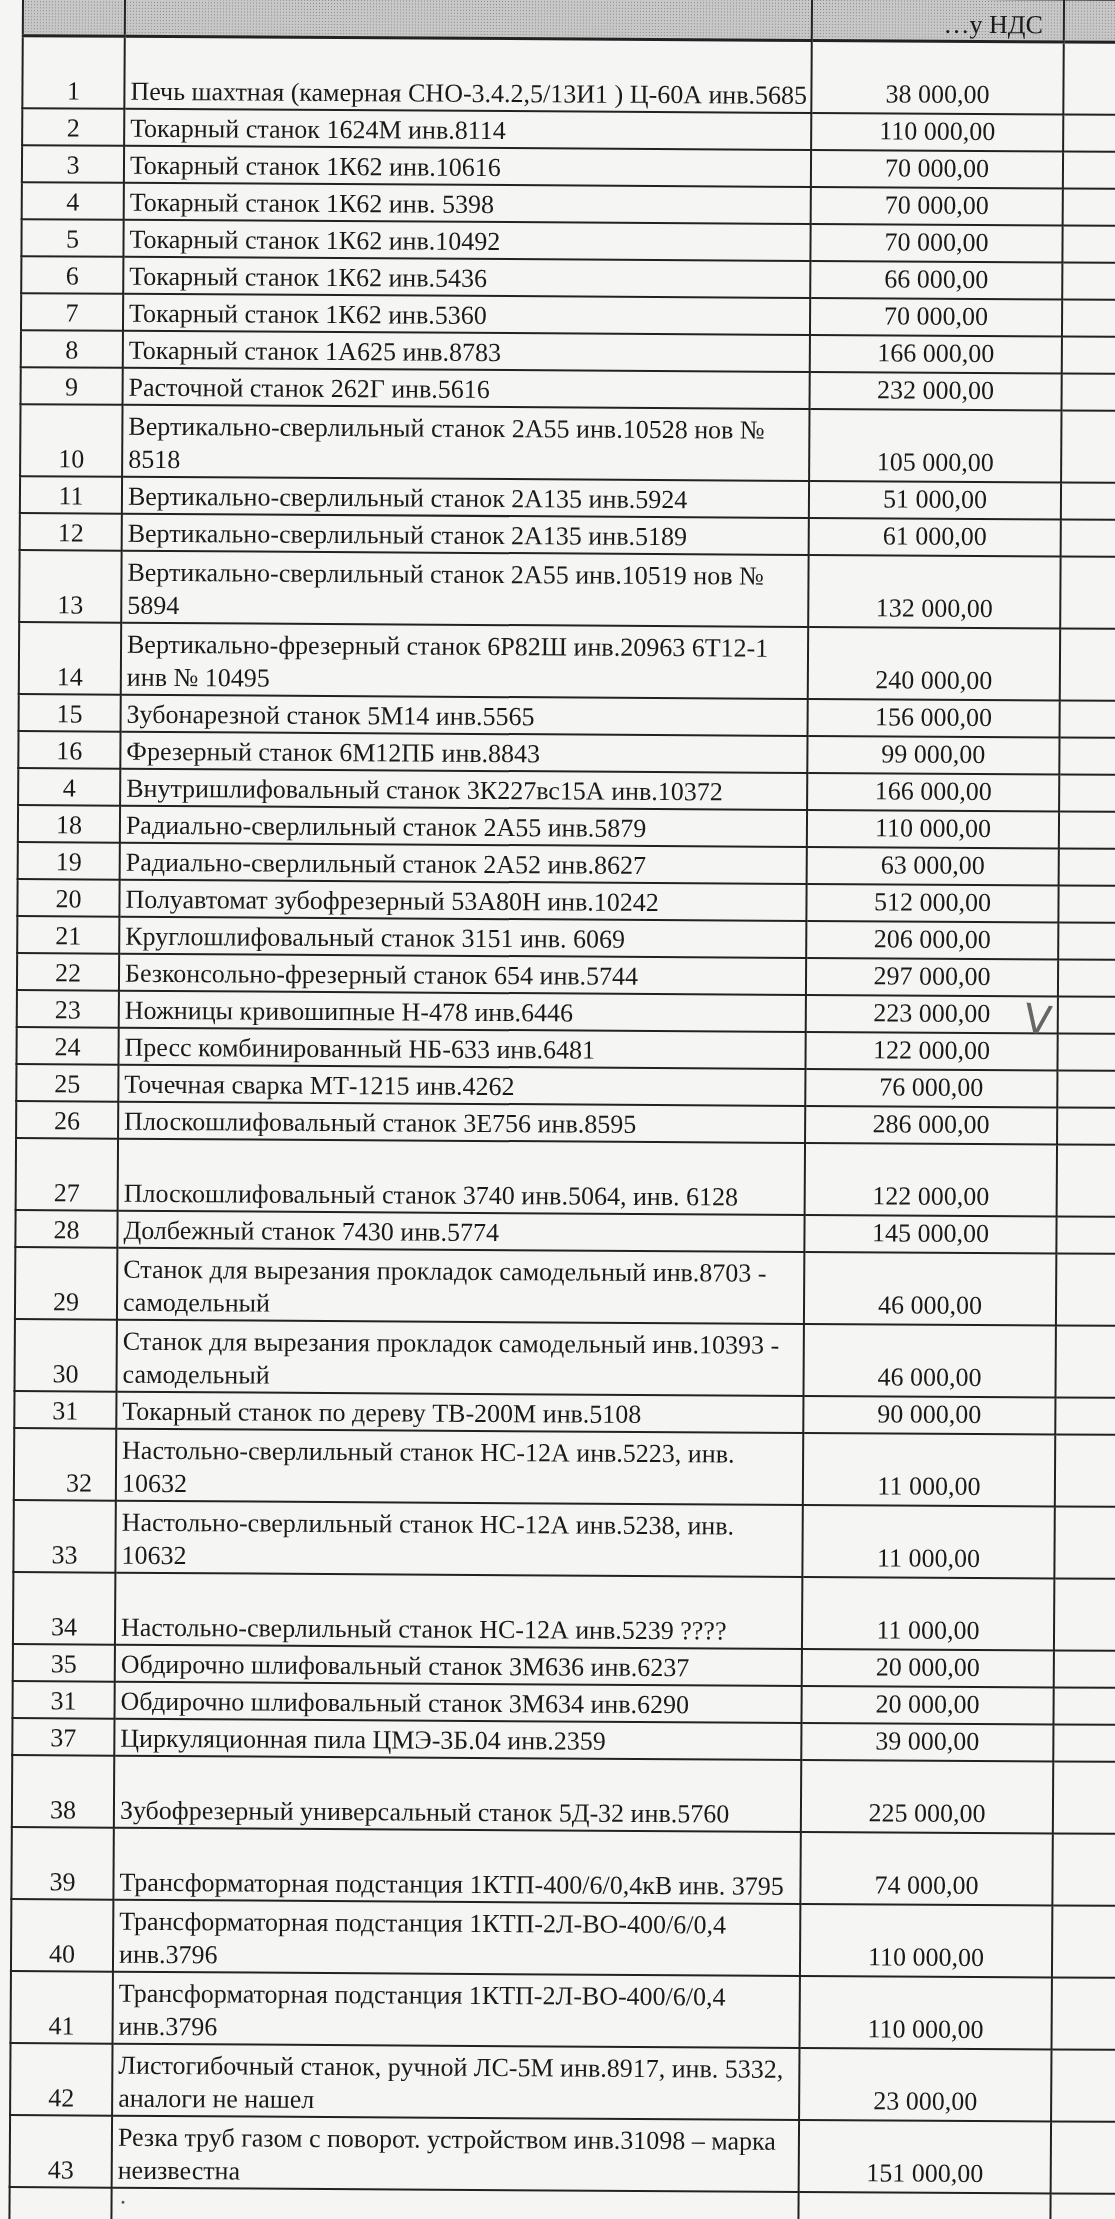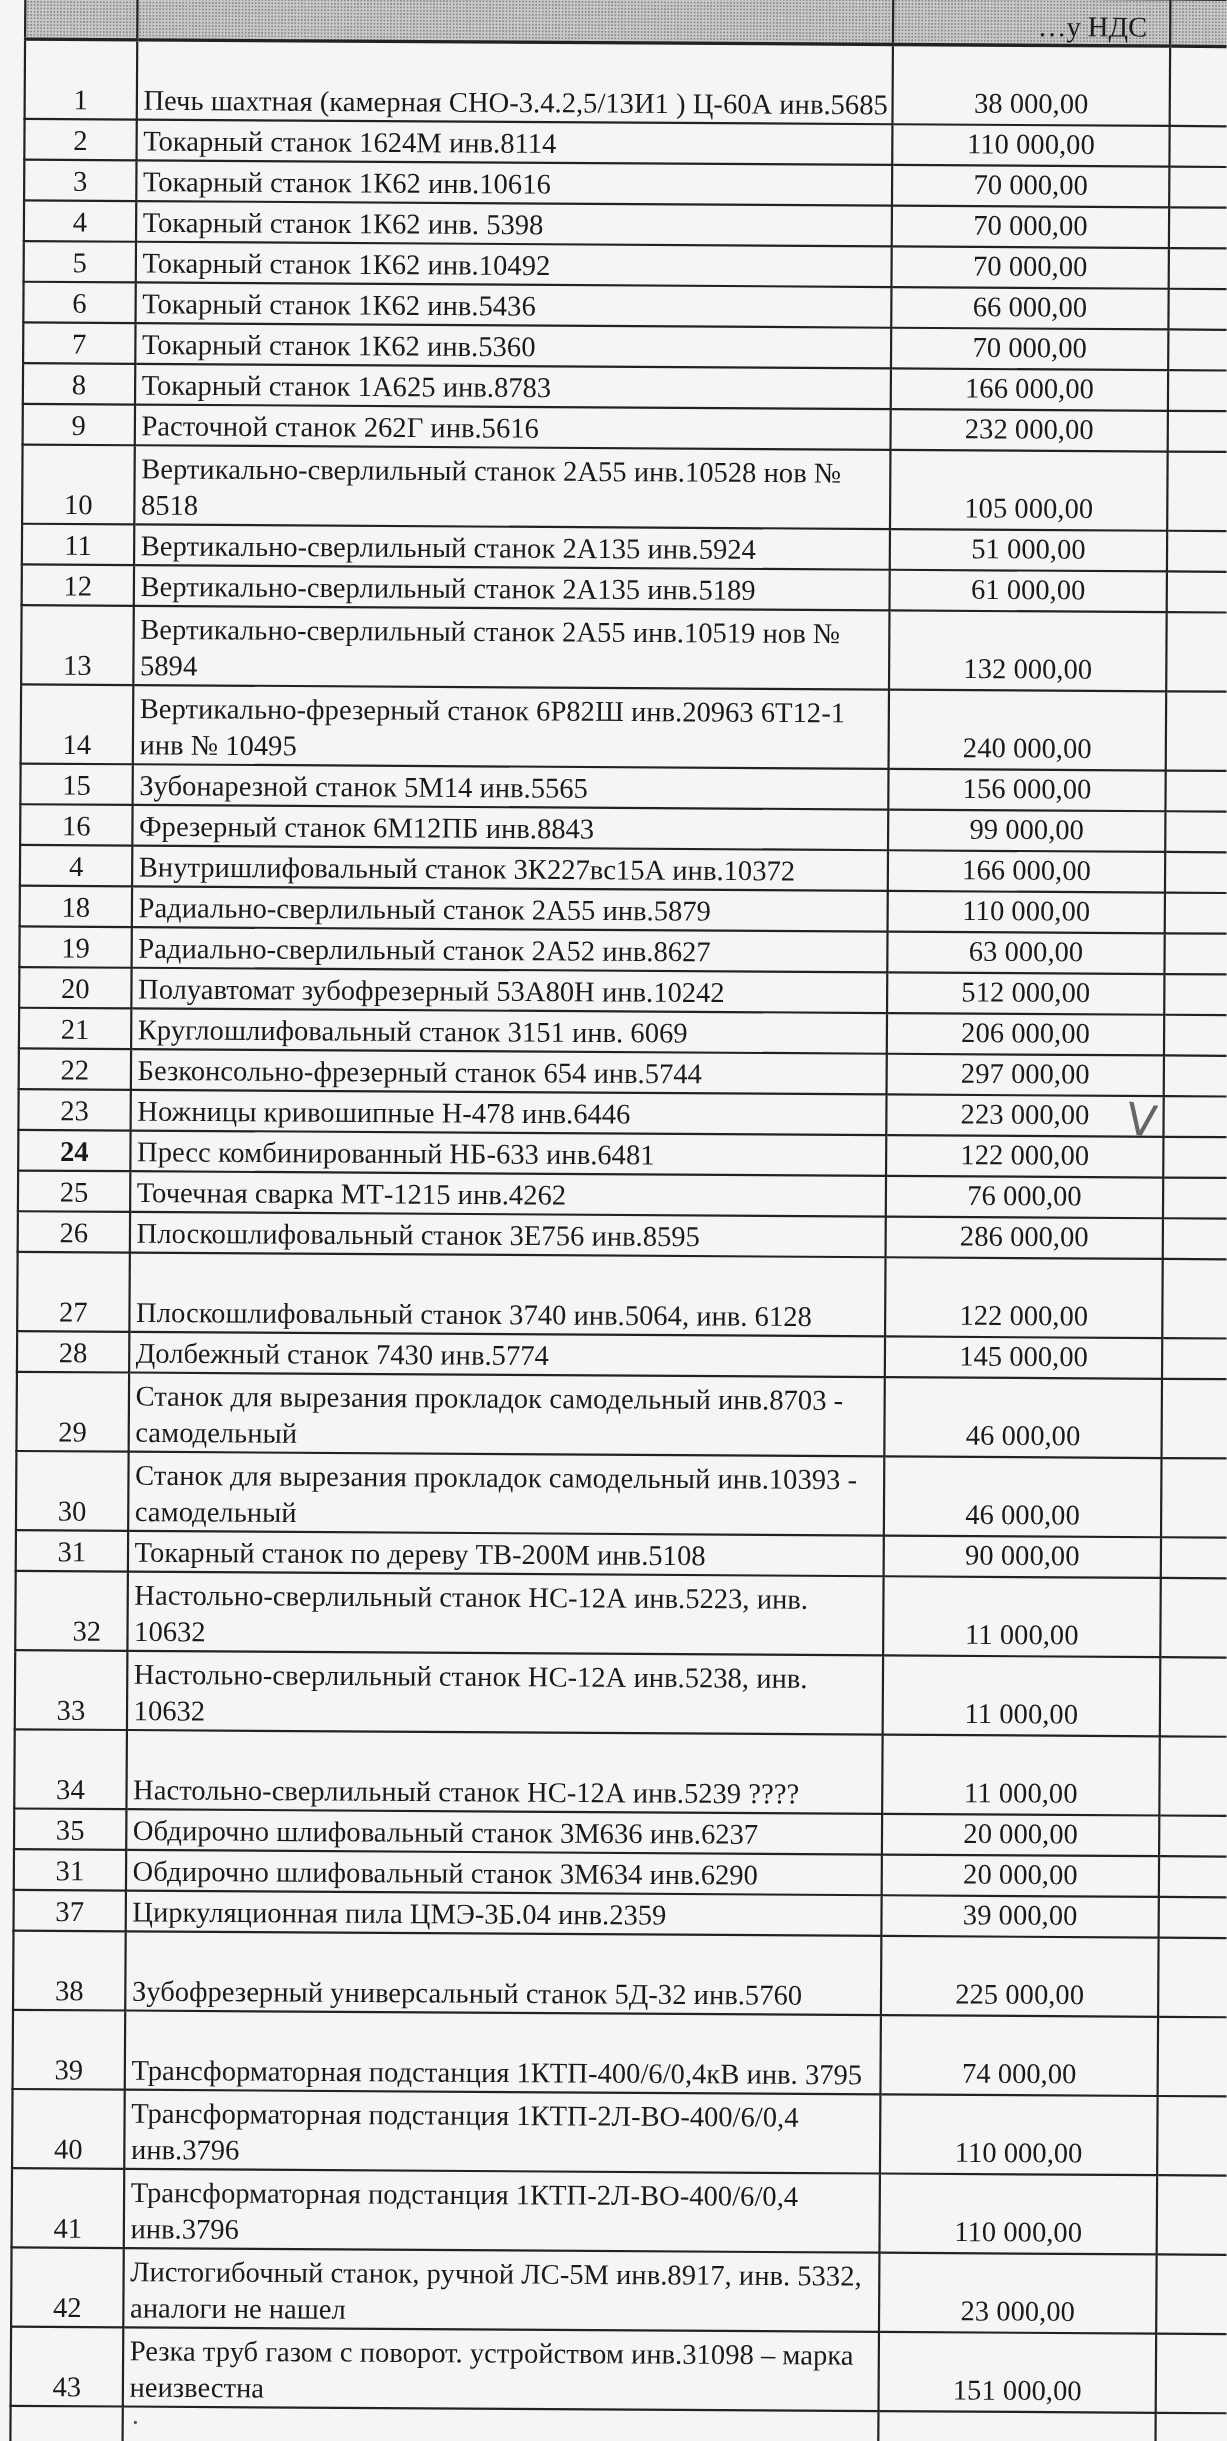--- a/index.html
+++ b/index.html
@@ -195,21 +195,21 @@
           <td class="val">297 000,00</td>
           <td class="extra"></td>
         </tr>
         <tr>
           <td class="num" style="height: 33px;">23</td>
           <td class="name">Ножницы кривошипные Н-478 инв.6446</td>
           <td class="val">223 000,00</td>
           <td class="extra"></td>
         </tr>
         <tr>
-          <td class="num" style="height: 33px; font-weight: bold;">24</td>
+          <td class="num" style="height: 33px;">24</td>
           <td class="name">Пресс комбинированный  НБ-633 инв.6481</td>
           <td class="val">122 000,00</td>
           <td class="extra"></td>
         </tr>
         <tr>
           <td class="num" style="height: 33px;">25</td>
           <td class="name">Точечная сварка МТ-1215 инв.4262</td>
           <td class="val">76 000,00</td>
           <td class="extra"></td>
         </tr>

